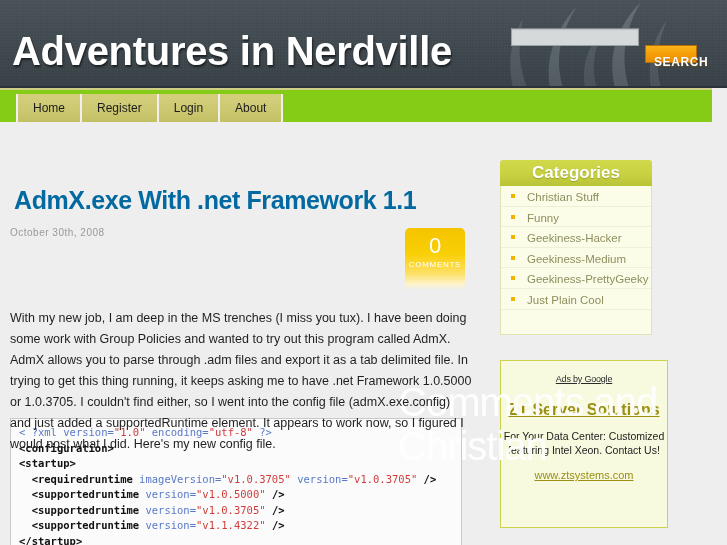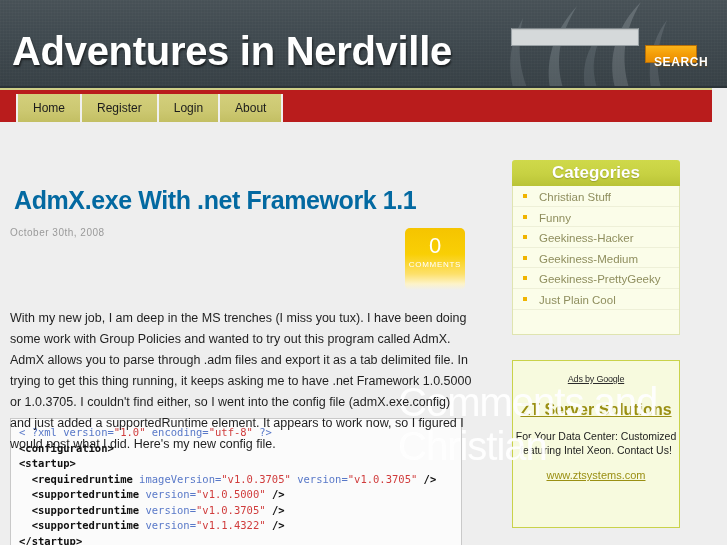--- a/index.html
+++ b/index.html
@@ -97,21 +97,21 @@
     text-shadow: 0 1px 1px rgba(130,80,0,.6);
   }
 
   
   #nav {
     position: absolute;
     left: 0;
     top: 88px;
     width: 712px;
     height: 34px;
-    background: #b91c1c;
+    background: #84cc16;
     border-top: 2px solid #cfcf87;
   }
   #nav .nav-inner {
     position: absolute;
     left: 0; top: 0;
     height: 34px;
     display: flex;
     align-items: flex-start;
   }
   .nav-item {
@@ -244,23 +244,23 @@
     color: #101010;
     white-space: pre;
   }
   .tok-tag   { color: #101010; }
   .tok-attr  { color: #5878c8; font-weight: normal; }
   .tok-str   { color: #d03c3c; font-weight: normal; }
 
   
   #sidebar {
     position: absolute;
-    left: 512px;
+    left: 500px;
     top: 38px;
-    width: 168px;
+    width: 152px;
   }
   #cat-header {
     height: 26px;
     line-height: 26px;
     text-align: center;
     color: #ffffff;
     font-size: 17px;
     font-weight: bold;
     background: linear-gradient(180deg, #cfd94a 0%, #c7d142 55%, #b9c336 100%);
     border-radius: 3px 3px 0 0;

